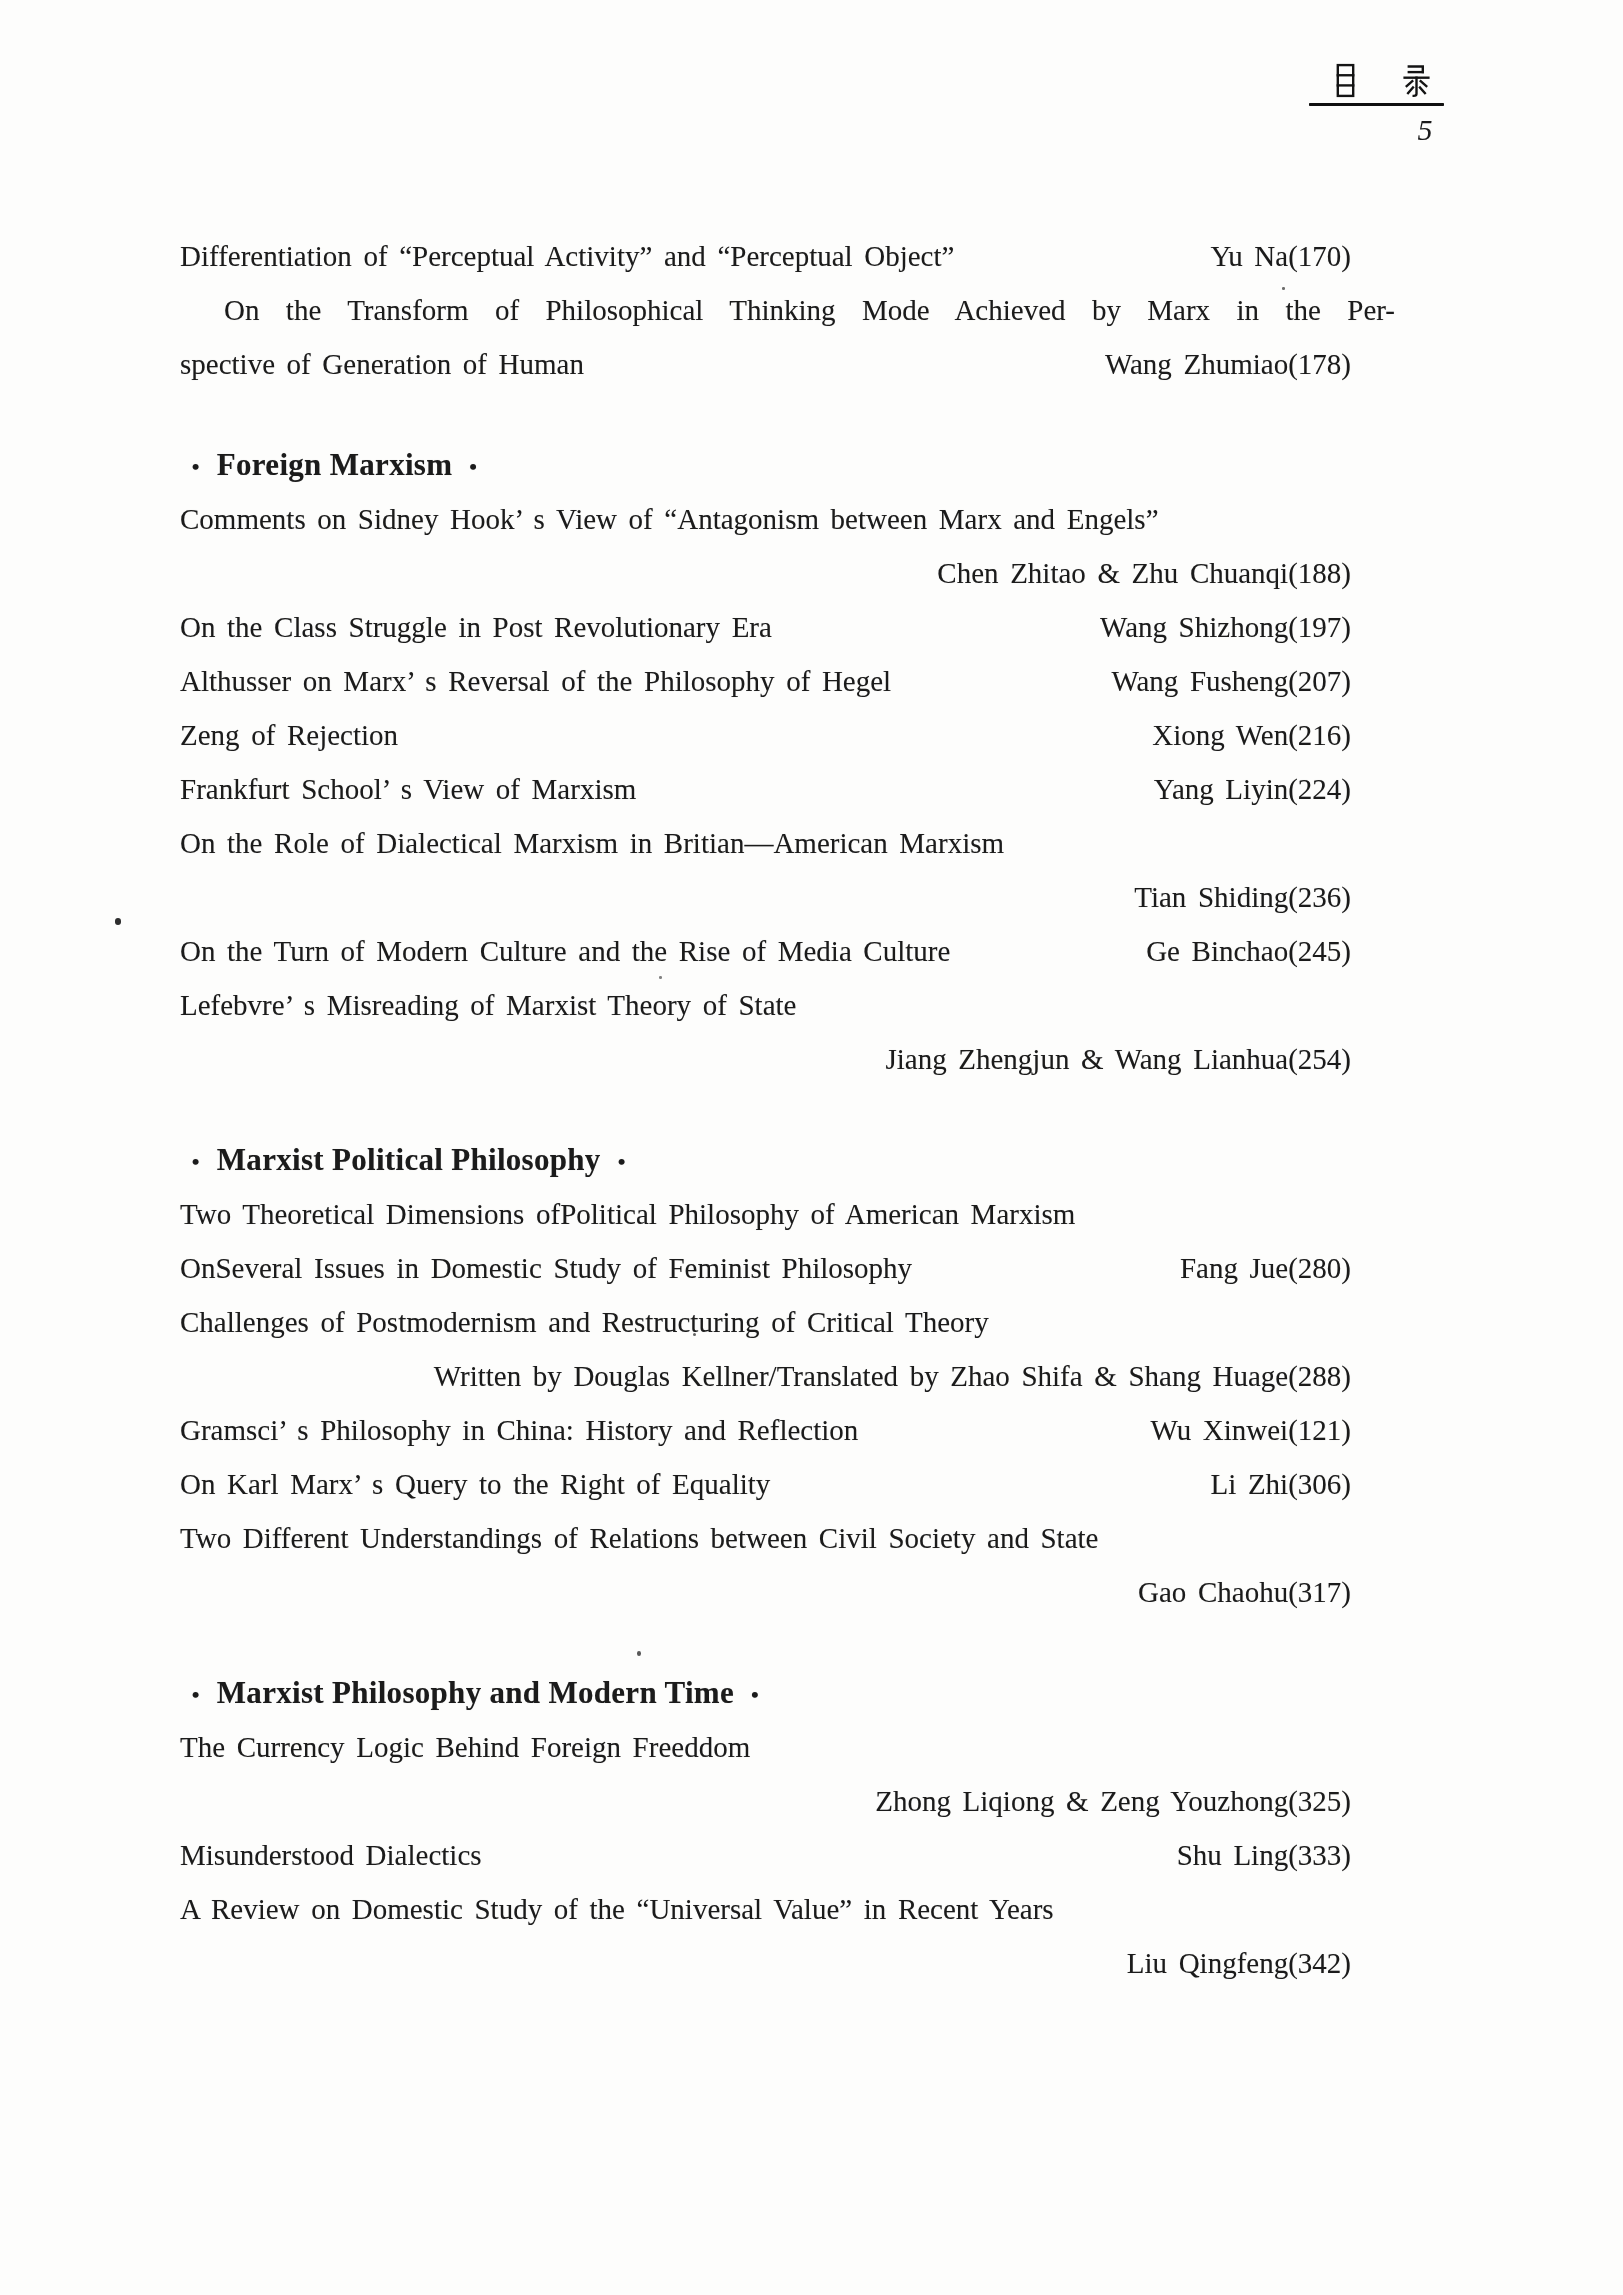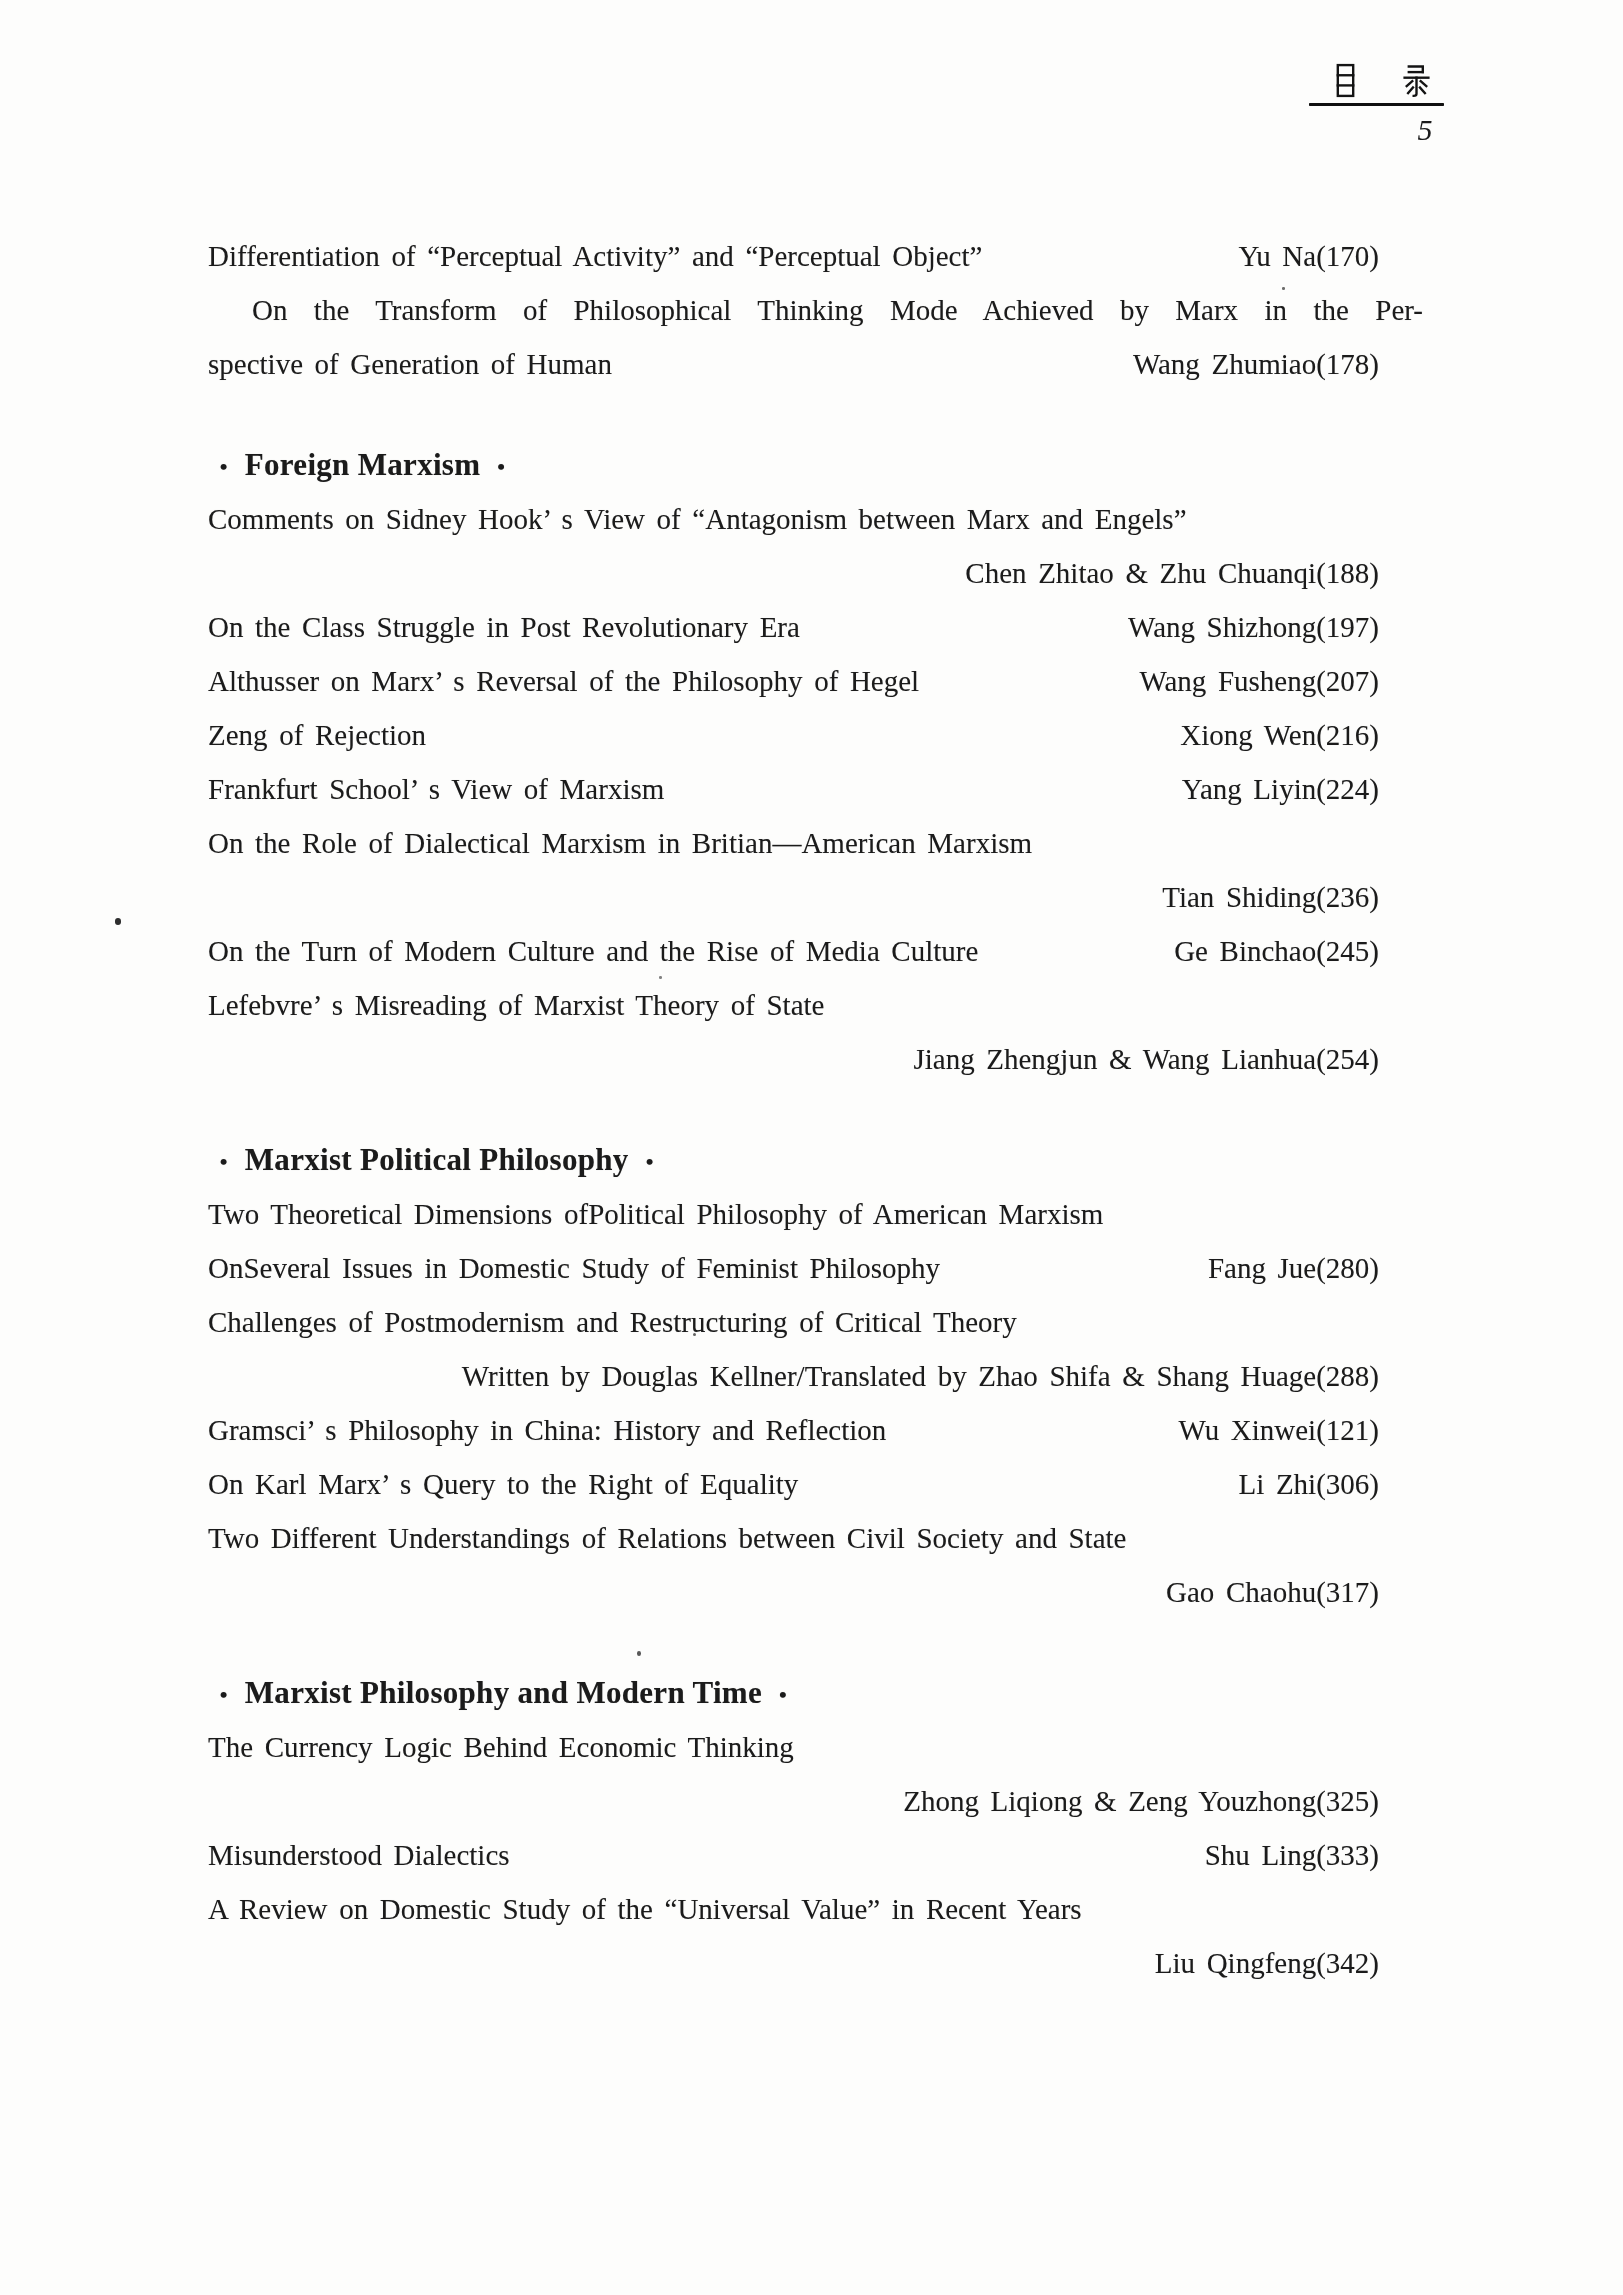--- a/index.html
+++ b/index.html
@@ -19,21 +19,21 @@
   .cn-char.lu{left:73px;}
   .header-rule{
     position:absolute;top:103px;left:1309px;width:135px;height:2.6px;
     background:#101010;border-radius:0.7px;
   }
   .page-num{
     position:absolute;top:110px;left:1404px;width:42px;
     font-size:30px;font-style:italic;text-align:center;line-height:39px;
   }
   
-  .content{position:absolute;left:208px;top:229px;width:1171px;}
+  .content{position:absolute;left:180px;top:229px;width:1171px;}
   .line{
     display:flex;justify-content:space-between;align-items:baseline;
     height:54px;line-height:54px;
     font-size:29px;word-spacing:0.15em;white-space:nowrap;
   }
   .line .t{text-shadow:0 0 0.7px rgba(20,20,20,.25);}
   .line .p{text-shadow:0 0 0.7px rgba(20,20,20,.25);}
   .line.fill{display:block;}
   .line.fill .t{
     display:block;width:100%;
@@ -183,21 +183,21 @@
     </div>
     <div class="line">
       <span class="t"></span>
       <span class="p">Gao Chaohu(317)</span>
     </div>
 
     <div class="sec-head">
       <span class="bullet lead">•</span><span class="sec-title">Marxist Philosophy and Modern Time</span><span class="bullet trail">•</span>
     </div>
     <div class="line">
-      <span class="t">The Currency Logic Behind Economic Thinking</span>
+      <span class="t">The Currency Logic Behind Foreign Freeddom</span>
       <span class="p"></span>
     </div>
     <div class="line">
       <span class="t"></span>
       <span class="p">Zhong Liqiong &amp; Zeng Youzhong(325)</span>
     </div>
     <div class="line">
       <span class="t">Misunderstood Dialectics</span>
       <span class="p">Shu Ling(333)</span>
     </div>

